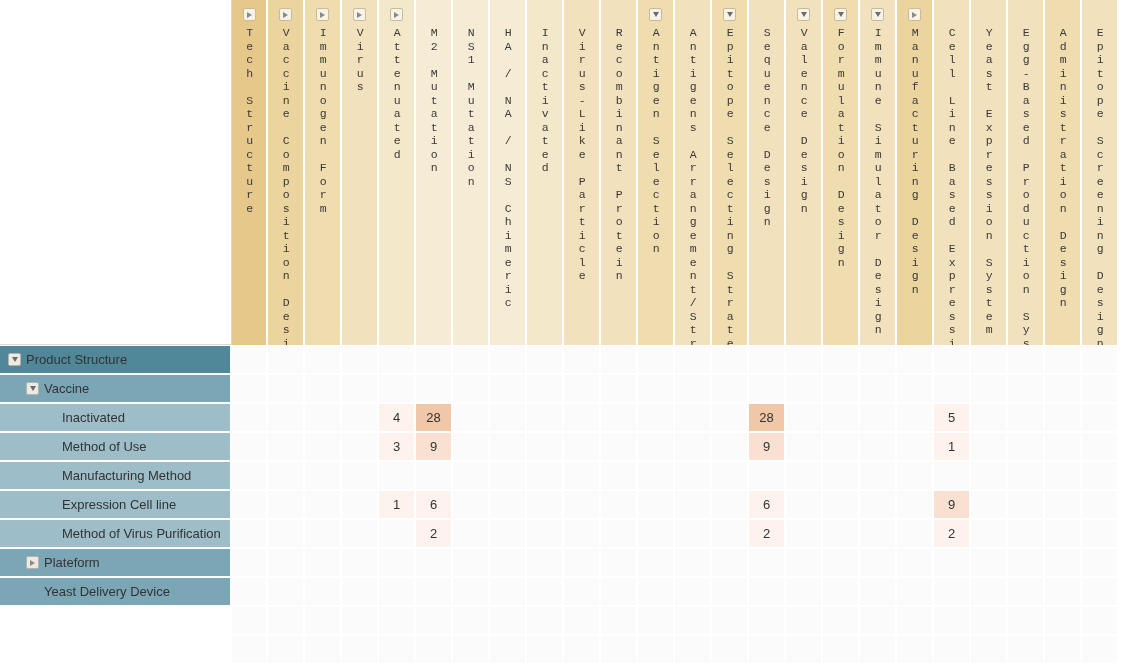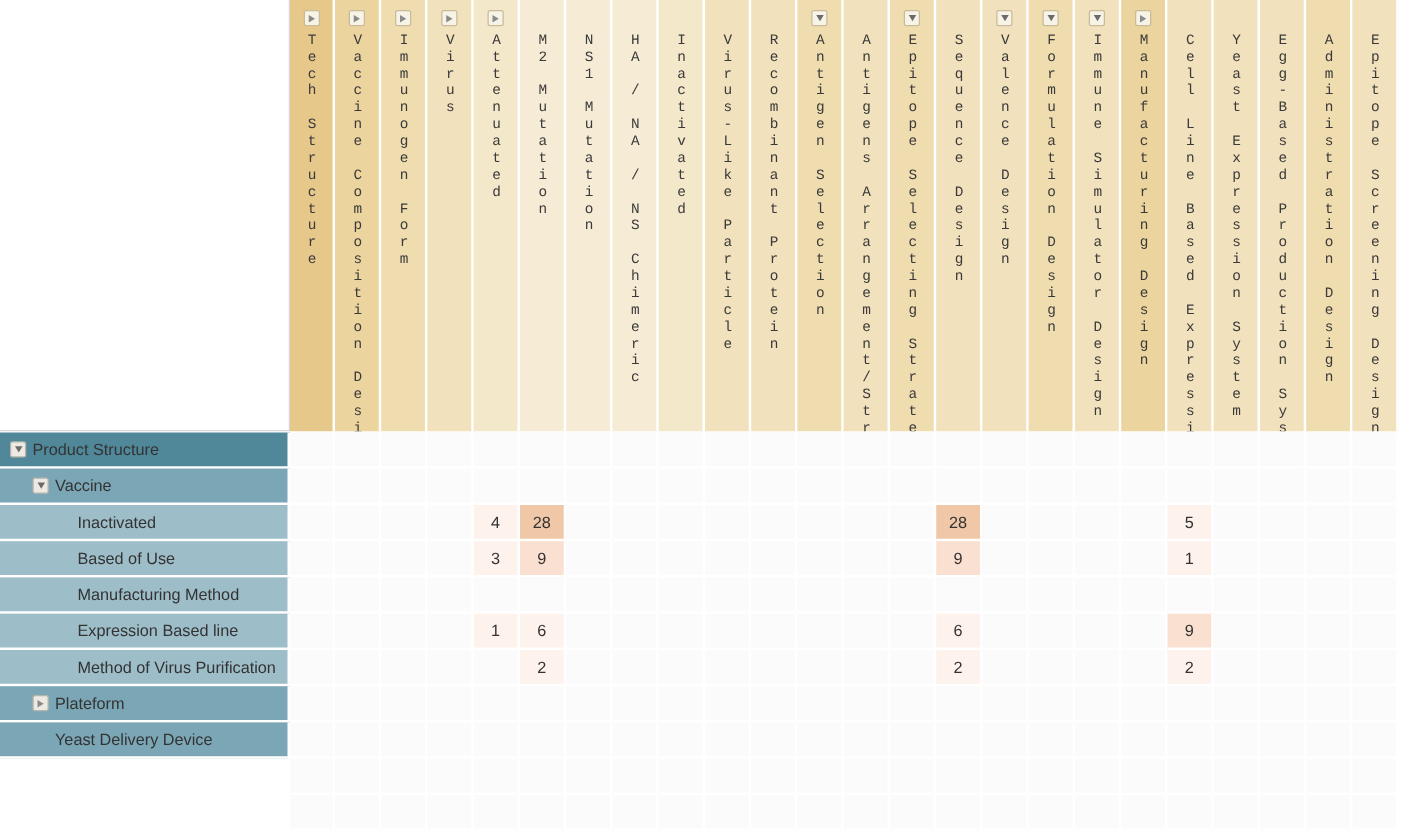--- a/index.html
+++ b/index.html
@@ -334,29 +334,29 @@
           <span class="tri tri-down"></span>
         </span>
         <span class="row-label">Vaccine</span>
       </div>
       <div class="row-head lvl-2">
         <span class="row-toggle spacer"></span>
         <span class="row-label">Inactivated</span>
       </div>
       <div class="row-head lvl-2">
         <span class="row-toggle spacer"></span>
-        <span class="row-label">Based of Use</span>
+        <span class="row-label">Method of Use</span>
       </div>
       <div class="row-head lvl-2">
         <span class="row-toggle spacer"></span>
         <span class="row-label">Manufacturing Method</span>
       </div>
       <div class="row-head lvl-2">
         <span class="row-toggle spacer"></span>
-        <span class="row-label">Expression Based line</span>
+        <span class="row-label">Expression Cell line</span>
       </div>
       <div class="row-head lvl-2">
         <span class="row-toggle spacer"></span>
         <span class="row-label">Method of Virus Purification</span>
       </div>
       <div class="row-head lvl-1">
         <span class="row-toggle">
           <span class="tri tri-right"></span>
         </span>
         <span class="row-label">Plateform</span>

